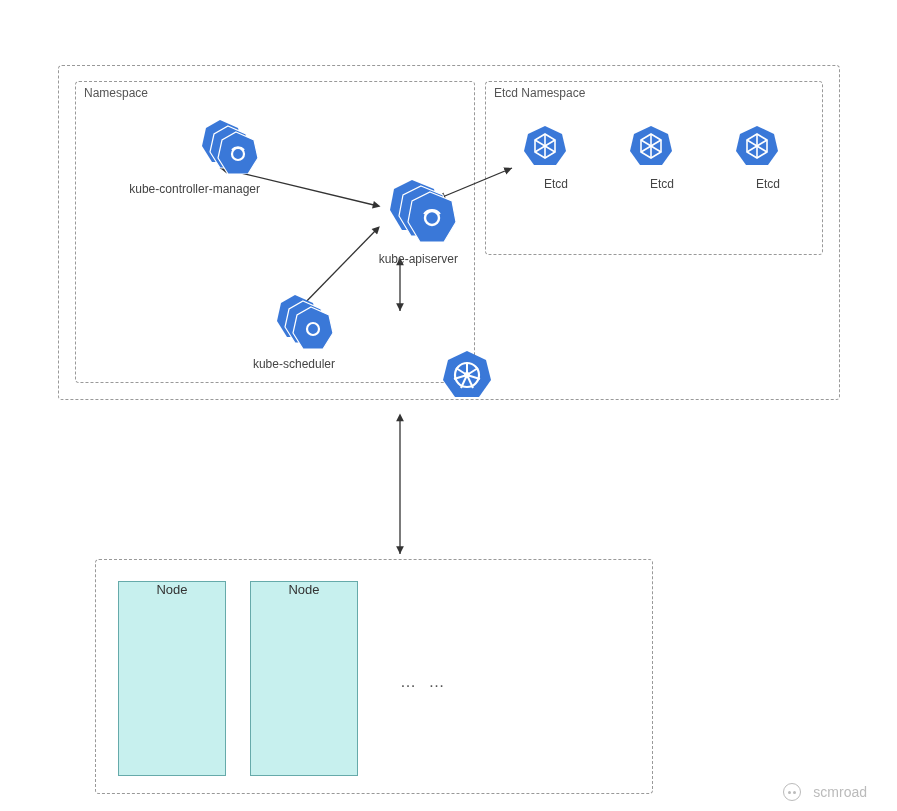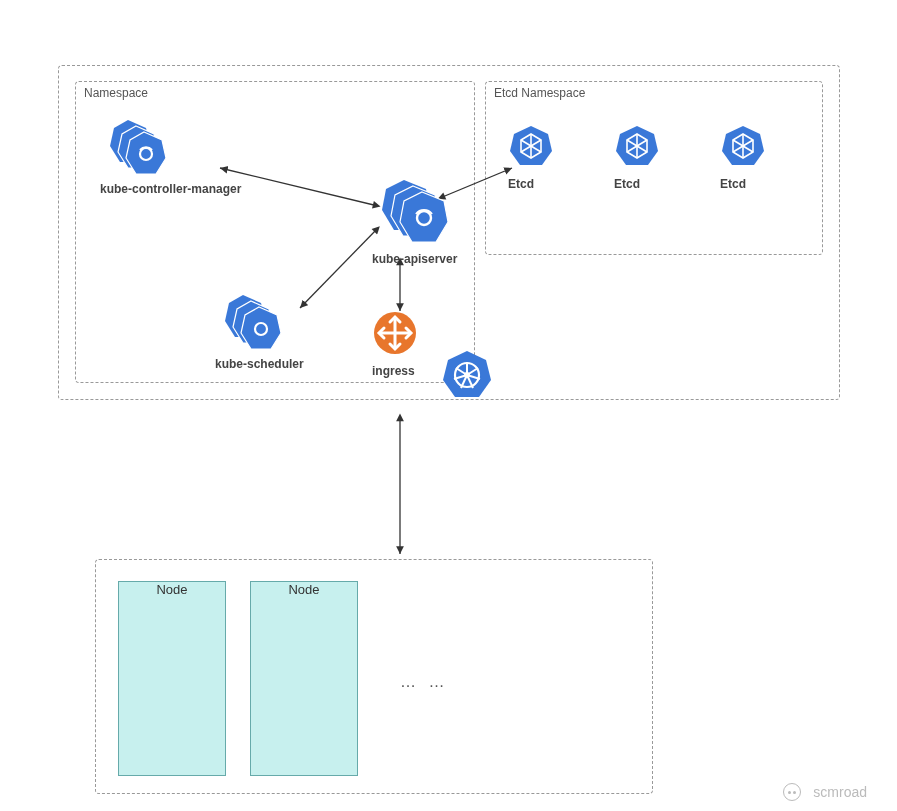--- a/index.html
+++ b/index.html
@@ -24,22 +24,21 @@
     background: #fff;
   }
   .box-label {
     position: absolute;
     top: 4px; left: 8px;
     font-size: 12px;
     color: #555;
   }
   .component {
     position: absolute;
-    text-align: left;
-    font-weight: bold;
+    text-align: right;
   }
   .comp-label {
     font-size: 12px;
     color: #444;
     margin-top: 4px;
     white-space: nowrap;
   }
   .node-box {
     position: absolute;
     background: #c7f0ee;
@@ -126,21 +125,21 @@
       </g>
       <g transform="translate(16,12)">
         <polygon points="28,2 46,10 50,28 40,44 20,44 10,28 14,10" fill="#3A78D8" stroke="#fff" stroke-width="1.2"></polygon>
         <circle cx="30" cy="24" r="6" fill="none" stroke="#fff" stroke-width="2.2"></circle>
         <path d="M24 20 a8 8 0 0 1 12 0" fill="none" stroke="#fff" stroke-width="2"></path>
       </g>
     </svg>
     <div class="comp-label">kube-controller-manager</div>
   </div>
 
-  <div class="component" style="left:372px; top:170px; width:110px;">
+  <div class="component" style="left:348px; top:170px; width:110px;">
     <svg width="78" height="66" viewBox="0 0 78 66">
       <g transform="translate(0,0)">
         <polygon points="32,2 54,11 58,32 46,52 22,52 10,32 14,11" fill="#3A78D8"></polygon>
       </g>
       <g transform="translate(9,6)">
         <polygon points="32,2 54,11 58,32 46,52 22,52 10,32 14,11" fill="#3A78D8" stroke="#fff" stroke-width="1.2"></polygon>
       </g>
       <g transform="translate(18,12)">
         <polygon points="32,2 54,11 58,32 46,52 22,52 10,32 14,11" fill="#3A78D8" stroke="#fff" stroke-width="1.2"></polygon>
         <circle cx="34" cy="28" r="7" fill="none" stroke="#fff" stroke-width="2.4"></circle>
@@ -159,34 +158,20 @@
         <polygon points="28,2 46,10 50,28 40,44 20,44 10,28 14,10" fill="#3A78D8" stroke="#fff" stroke-width="1.2"></polygon>
       </g>
       <g transform="translate(16,12)">
         <polygon points="28,2 46,10 50,28 40,44 20,44 10,28 14,10" fill="#3A78D8" stroke="#fff" stroke-width="1.2"></polygon>
         <circle cx="30" cy="24" r="6" fill="none" stroke="#fff" stroke-width="2.2"></circle>
       </g>
     </svg>
     <div class="comp-label">kube-scheduler</div>
   </div>
 
-  <div class="component" style="left:372px; top:302px; width:56px;">
-    <svg width="46" height="46" viewBox="0 0 46 46">
-      <circle cx="23" cy="23" r="21" fill="#E8762C"></circle>
-      <g stroke="#fff" stroke-width="3" stroke-linecap="round">
-        <line x1="23" y1="9" x2="23" y2="37"></line>
-        <line x1="9" y1="23" x2="37" y2="23"></line>
-        <polyline points="18,12 23,7 28,12" fill="none"></polyline>
-        <polyline points="18,34 23,39 28,34" fill="none"></polyline>
-        <polyline points="12,18 7,23 12,28" fill="none"></polyline>
-        <polyline points="34,18 39,23 34,28" fill="none"></polyline>
-      </g>
-    </svg>
-    <div class="comp-label">ingress</div>
-  </div>
 
   <div class="component" style="left:440px; top:340px; width:54px;">
     <svg width="54" height="54" viewBox="0 0 54 54">
       <polygon points="27,3 46,12 51,32 39,49 15,49 3,32 8,12" fill="#3A78D8"></polygon>
       <circle cx="27" cy="27" r="12" fill="none" stroke="#fff" stroke-width="2.2"></circle>
       <circle cx="27" cy="27" r="3" fill="#fff"></circle>
       <g stroke="#fff" stroke-width="2">
         <line x1="27" y1="27" x2="27" y2="14"></line>
         <line x1="27" y1="27" x2="38" y2="20"></line>
         <line x1="27" y1="27" x2="40" y2="31"></line>

